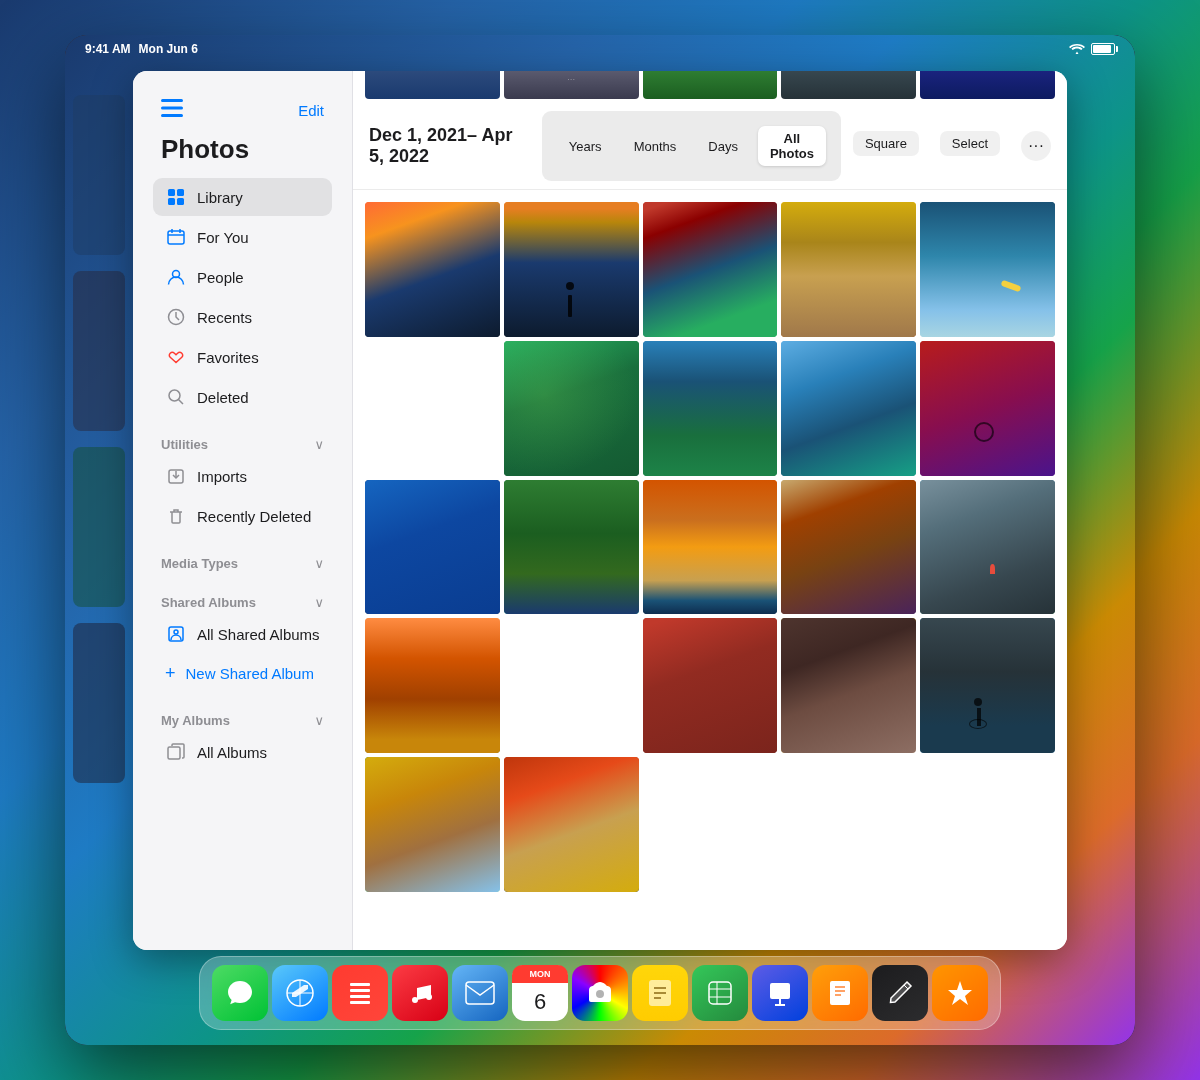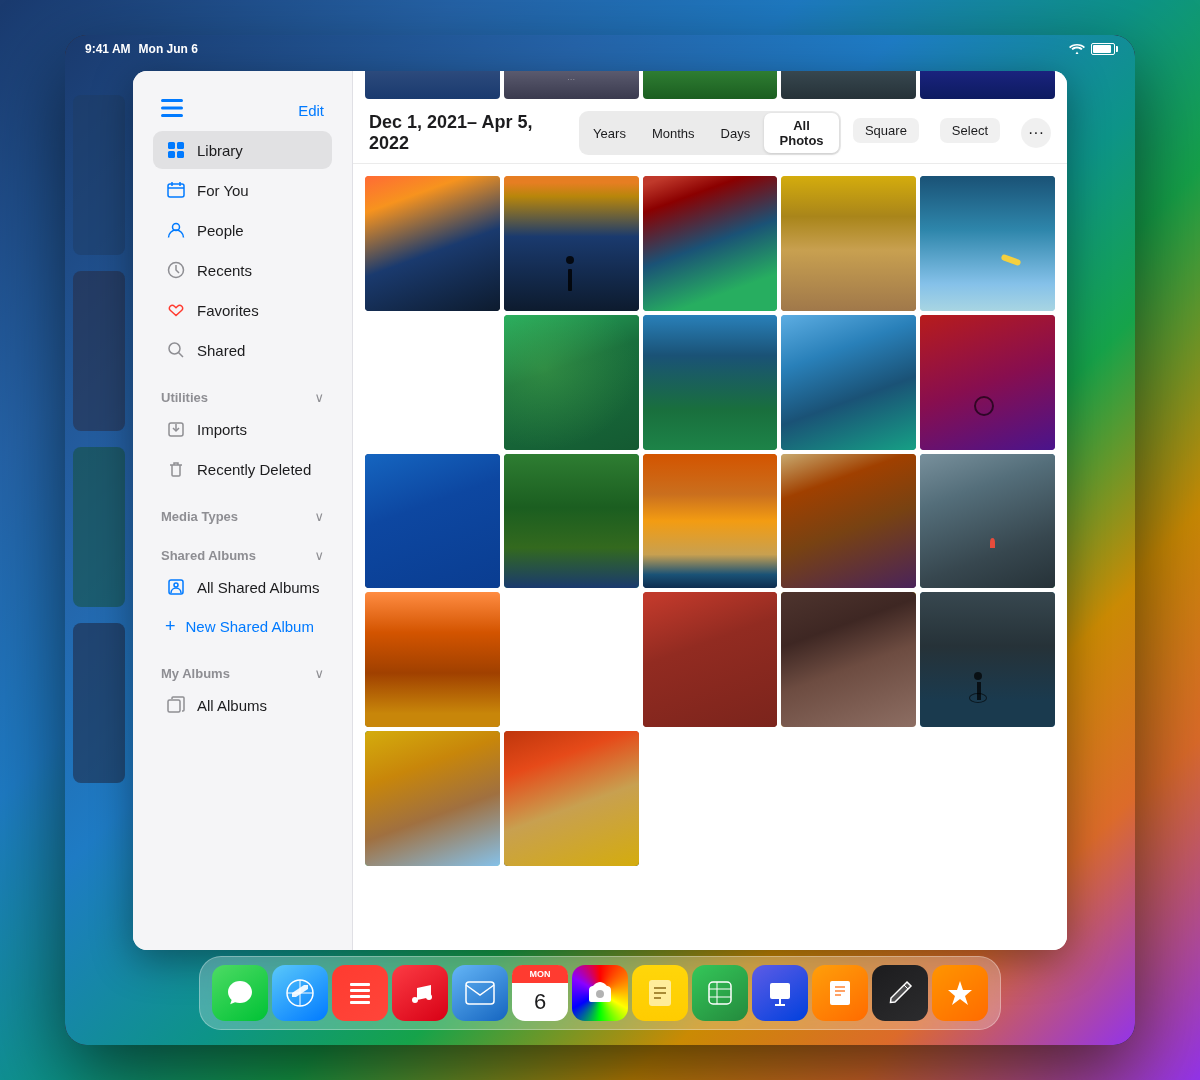--- a/index.html
+++ b/index.html
@@ -289,24 +289,24 @@
 
     .date-range {
       font-size: 18px;
       font-weight: 600;
       color: #1c1c1e;
       margin-right: auto;
     }
 
     .tab-group {
       display: flex;
-      gap: 2px;
+      gap: 8px;
       background: rgba(0,0,0,0.08);
       border-radius: 9px;
-      padding: 2px;
+      padding: 15px;
     }
 
     .tab-btn {
       padding: 5px 12px;
       border-radius: 7px;
       font-size: 13px;
       font-weight: 500;
       color: #1c1c1e;
       cursor: pointer;
       border: none;
@@ -465,20 +465,21 @@
           <span class="sidebar-toggle">
             <svg width="22" height="18" viewBox="0 0 22 18" fill="#007aff">
               <rect x="0" y="0" width="22" height="3" rx="1.5"></rect>
               <rect x="0" y="7.5" width="22" height="3" rx="1.5"></rect>
               <rect x="0" y="15" width="22" height="3" rx="1.5"></rect>
             </svg>
           </span>
           <span class="sidebar-edit">Edit</span>
         </div>
 
+        <div class="sidebar-title">Photos</div>
 
         <div class="sidebar-item active">
           <span class="sidebar-item-icon blue">
             <svg width="18" height="18" viewBox="0 0 18 18" fill="#007aff">
               <rect x="1" y="1" width="7" height="7" rx="1.5"></rect>
               <rect x="10" y="1" width="7" height="7" rx="1.5"></rect>
               <rect x="1" y="10" width="7" height="7" rx="1.5"></rect>
               <rect x="10" y="10" width="7" height="7" rx="1.5"></rect>
             </svg>
           </span>
@@ -527,21 +528,21 @@
           <span>Favorites</span>
         </div>
 
         <div class="sidebar-item">
           <span class="sidebar-item-icon gray">
             <svg width="18" height="18" viewBox="0 0 18 18" fill="none" stroke="#8e8e93" stroke-width="1.5">
               <circle cx="7.5" cy="7.5" r="5.5"></circle>
               <line x1="11.5" y1="11.5" x2="16" y2="16"></line>
             </svg>
           </span>
-          <span>Shared</span>
+          <span>Deleted</span>
         </div>
 
         <div class="section-header">
           <span class="section-title">Utilities</span>
           <span class="section-chevron">∨</span>
         </div>
 
         <div class="sidebar-item">
           <span class="sidebar-item-icon gray">
             <svg width="18" height="18" viewBox="0 0 18 18" fill="none" stroke="#8e8e93" stroke-width="1.5">

